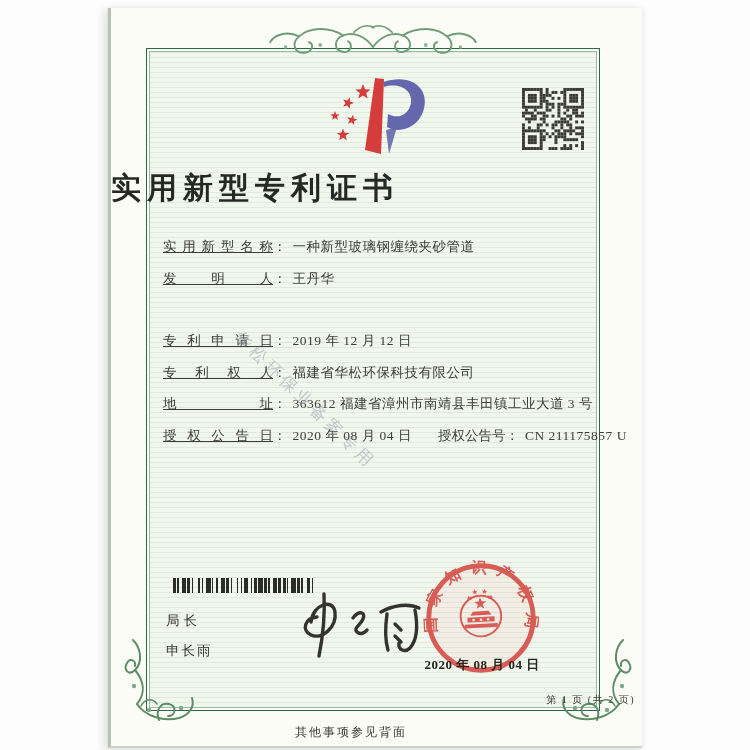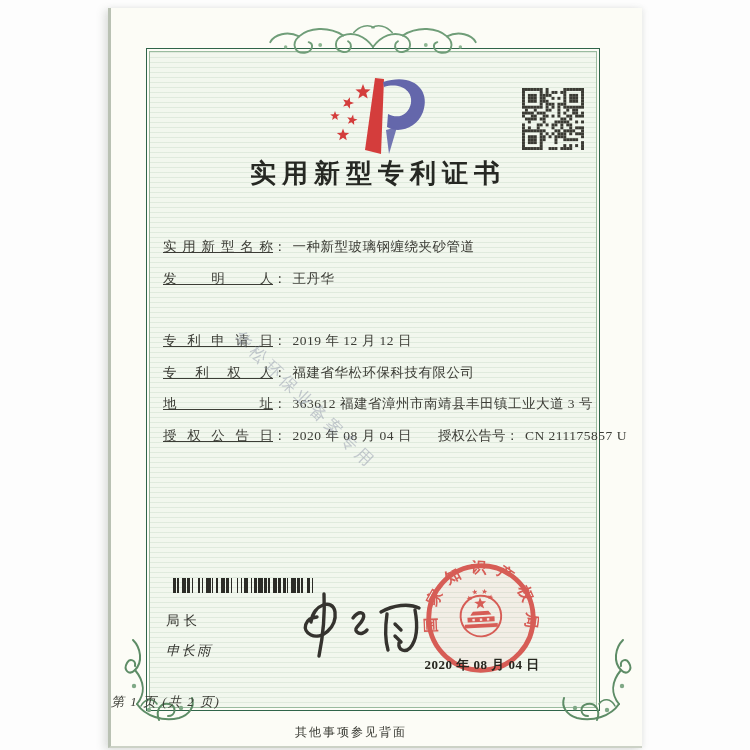--- a/index.html
+++ b/index.html
@@ -27,49 +27,49 @@
       #f2f7ee;
   }
 
   svg.deco { position:absolute; overflow:visible; }
 
   .cert-no { position:absolute; left:52px; top:78px; font-size:13px; letter-spacing:2px; color:#45463f; }
 
   .logo { position:absolute; left:208px; top:62px; width:120px; height:96px; }
   .qr   { position:absolute; left:411px; top:80px; width:62px; height:62px; }
 
-  .title { position:absolute; left:0; top:148px; width:534px; text-align:center;
-           font-size:26px; font-weight:600; letter-spacing:6px; color:#262823; }
+  .title { position:absolute; left:0; top:160px; width:534px; 
+           font-size:30px; font-weight:600; letter-spacing:6px; color:#262823; }
 
   .field-row { position:absolute; left:52px; width:440px; font-size:13.5px; color:#3c3d36; white-space:nowrap; }
   .flabel { display:inline-block; width:110px; text-align:justify; text-align-last:justify; text-justify:inter-character; vertical-align:top;text-decoration:underline; }
   .fcolon { display:inline-block; margin-right:6px; }
   .fvalue { letter-spacing:.5px; }
   .fgroup2 { margin-left:26px;margin-top:24px; }
 
   .body-text { position:absolute; left:47px; top:442px; width:460px;
                font-size:12px; line-height:15.6px; color:#46423a; text-align:justify; }
   .body-text p { text-indent:2em; }
 
   .barcode { position:absolute; left:62px; top:570px; width:142px; height:15px; overflow:hidden; white-space:nowrap; font-size:0; }
   .barcode i { display:inline-block; height:100%; }
 
   .signer-title { position:absolute; left:55px; top:604px; font-size:13.5px; letter-spacing:4px; color:#34352f; }
-  .signer-name  { position:absolute; left:55px; top:634px; font-size:13.5px; letter-spacing:2px; color:#34352f;font-style:italic; }
+  .signer-name  { position:absolute; left:55px; top:634px; font-size:13.5px; letter-spacing:2px; color:#34352f; }
   .signature { position:absolute; left:182px; top:580px; width:135px; height:82px; }
 
   .seal { position:absolute; left:312px; top:552px; width:116px; height:116px; transform:rotate(-3deg); opacity:.92; }
   .seal-date { position:absolute; left:313px; top:648px; width:116px; text-align:center;
                font-size:13px; font-weight:600; color:#26261f; letter-spacing:.5px; }
 
   .watermark { position:absolute; left:134px; top:318px; transform:rotate(44deg); transform-origin:0 0;
                font-size:17px; letter-spacing:4px; color:rgba(128,136,160,.42); white-space:nowrap; }
 
-  .page-no { position:absolute; left:0; top:685px; width:524px; text-align:left;
-             font-size:13px; letter-spacing:1.5px; color:#3b3c35;font-style:italic; }
+  .page-no { position:absolute; left:0; top:685px; width:524px; text-align:right;
+             font-size:10px; letter-spacing:1.5px; color:#3b3c35; }
   .footer-note { position:absolute; left:0; top:716px; width:480px; text-align:center;
                  font-size:12px; letter-spacing:2px; color:#3a3b34; }
 </style>
 </head>
 <body>
 
 <div id="canvas">
   <div class="page">
 
     <div class="frame">

